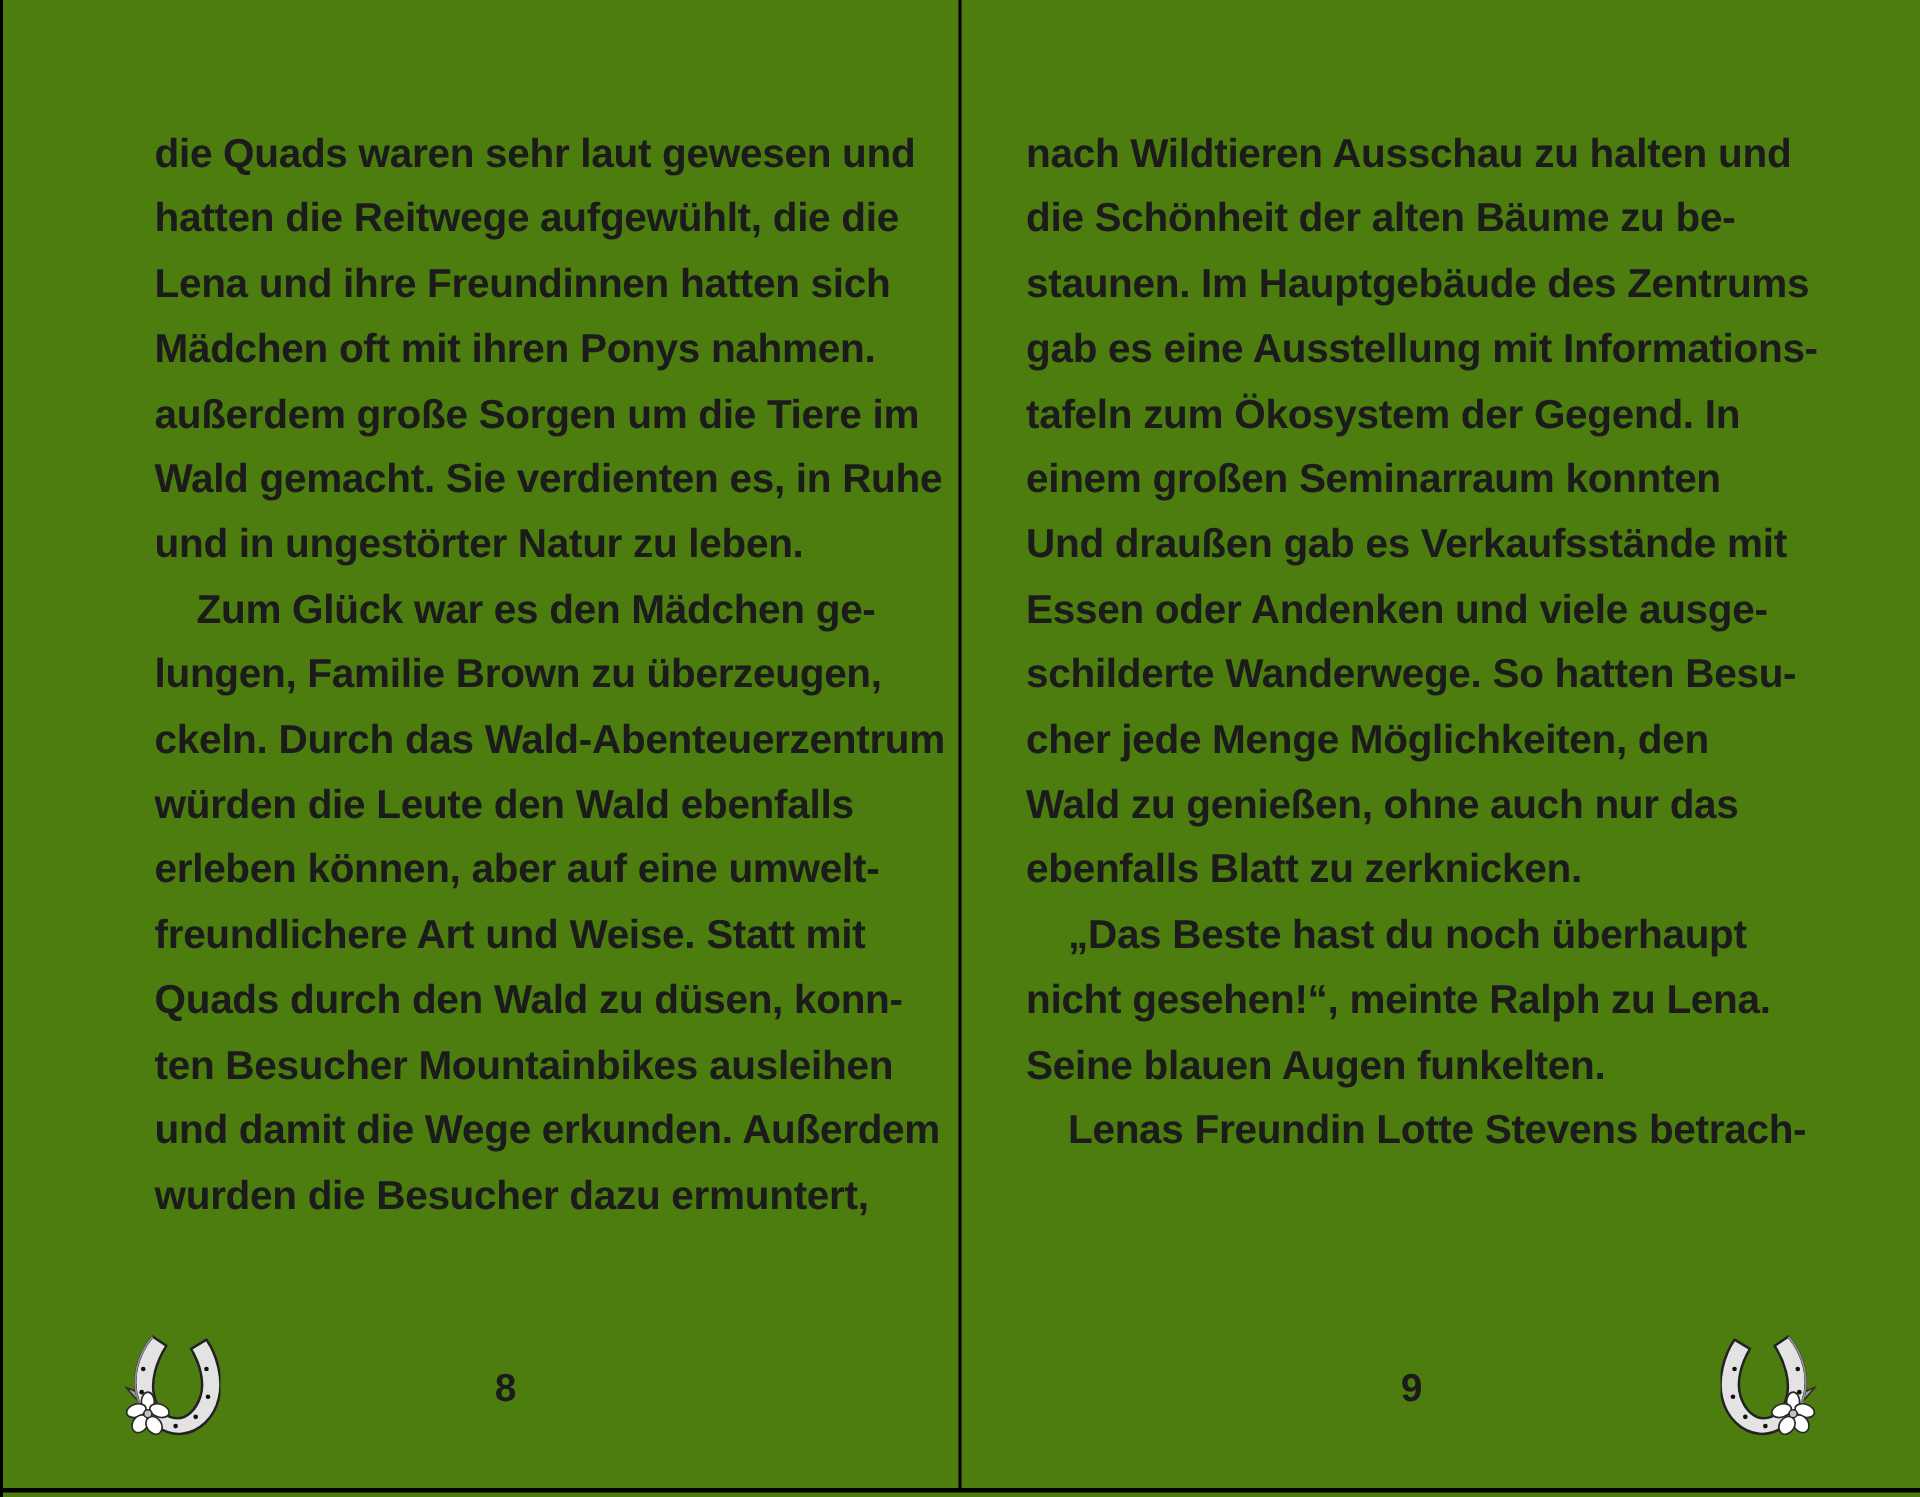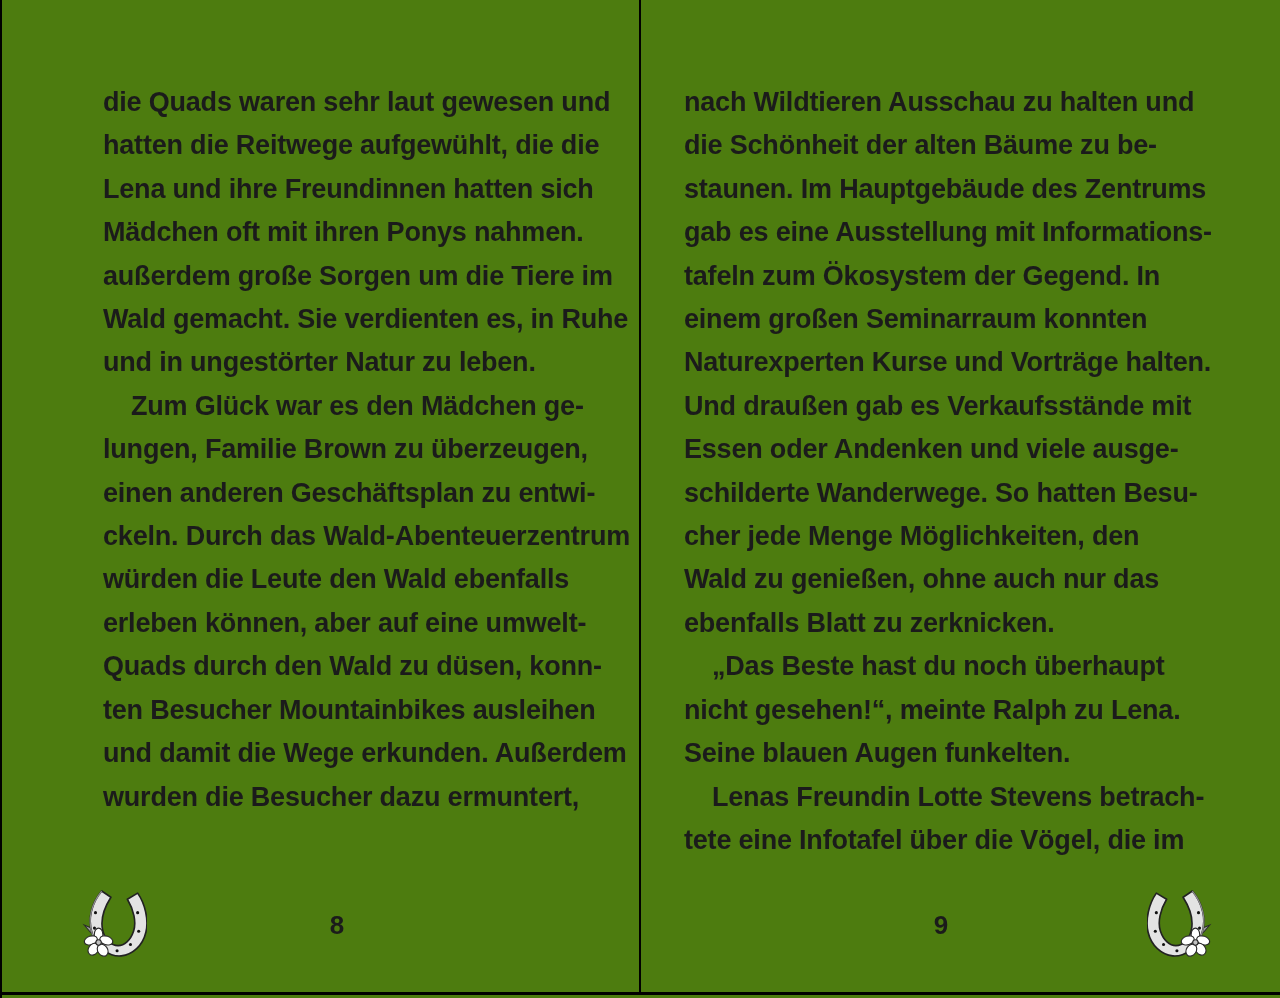--- a/index.html
+++ b/index.html
@@ -75,49 +75,47 @@
   <div class="text-block text-left">
       <div class="line">die Quads waren sehr laut gewesen und</div>
       <div class="line">hatten die Reitwege aufgewühlt, die die</div>
       <div class="line">Lena und ihre Freundinnen hatten sich</div>
       <div class="line">Mädchen oft mit ihren Ponys nahmen.</div>
       <div class="line">außerdem große Sorgen um die Tiere im</div>
       <div class="line">Wald gemacht. Sie verdienten es, in Ruhe</div>
       <div class="line">und in ungestörter Natur zu leben.</div>
       <div class="line indent">Zum Glück war es den Mädchen ge-</div>
       <div class="line">lungen, Familie Brown zu überzeugen,</div>
-      <div class="line">einen anderen Geschäftsplan zu entwi-</div>
       <div class="line">ckeln. Durch das Wald-Abenteuerzentrum</div>
       <div class="line">würden die Leute den Wald ebenfalls</div>
       <div class="line">erleben können, aber auf eine umwelt-</div>
+      <div class="line">freundlichere Art und Weise. Statt mit</div>
       <div class="line">Quads durch den Wald zu düsen, konn-</div>
       <div class="line">ten Besucher Mountainbikes ausleihen</div>
       <div class="line">und damit die Wege erkunden. Außerdem</div>
       <div class="line">wurden die Besucher dazu ermuntert,</div>
     </div>
 
   <div class="text-block text-right">
       <div class="line">nach Wildtieren Ausschau zu halten und</div>
       <div class="line">die Schönheit der alten Bäume zu be-</div>
       <div class="line">staunen. Im Hauptgebäude des Zentrums</div>
       <div class="line">gab es eine Ausstellung mit Informations-</div>
       <div class="line">tafeln zum Ökosystem der Gegend. In</div>
       <div class="line">einem großen Seminarraum konnten</div>
-      <div class="line">Naturexperten Kurse und Vorträge halten.</div>
       <div class="line">Und draußen gab es Verkaufsstände mit</div>
       <div class="line">Essen oder Andenken und viele ausge-</div>
       <div class="line">schilderte Wanderwege. So hatten Besu-</div>
       <div class="line">cher jede Menge Möglichkeiten, den</div>
       <div class="line">Wald zu genießen, ohne auch nur das</div>
       <div class="line">ebenfalls Blatt zu zerknicken.</div>
       <div class="line indent">„Das Beste hast du noch überhaupt</div>
       <div class="line">nicht gesehen!“, meinte Ralph zu Lena.</div>
       <div class="line">Seine blauen Augen funkelten.</div>
       <div class="line indent">Lenas Freundin Lotte Stevens betrach-</div>
-      <div class="line">tete eine Infotafel über die Vögel, die im</div>
     </div>
 
   <div class="corner-icon icon-left">
     <svg viewBox="0 0 64 70" xmlns="http://www.w3.org/2000/svg">
 
       <path d="M20 42 L3 35 Q14 49 22 50 Z" fill="#9b9b9b" stroke="#2a2a2a" stroke-width="1"></path>
       <path d="M24 59 Q36 68 46 63 Q33 55 24 59 Z" fill="#a8a8a8" stroke="#2a2a2a" stroke-width="1"></path>
 
       <path d="M20 2 C 10 14, 6 30, 11 44 C 16 58, 28 66, 39 65 C 50 64, 60 55, 63 42
                C 66 30, 62 14, 55 4 L 45 10 C 51 20, 54 32, 51 41 C 48 50, 42 55, 36 55

